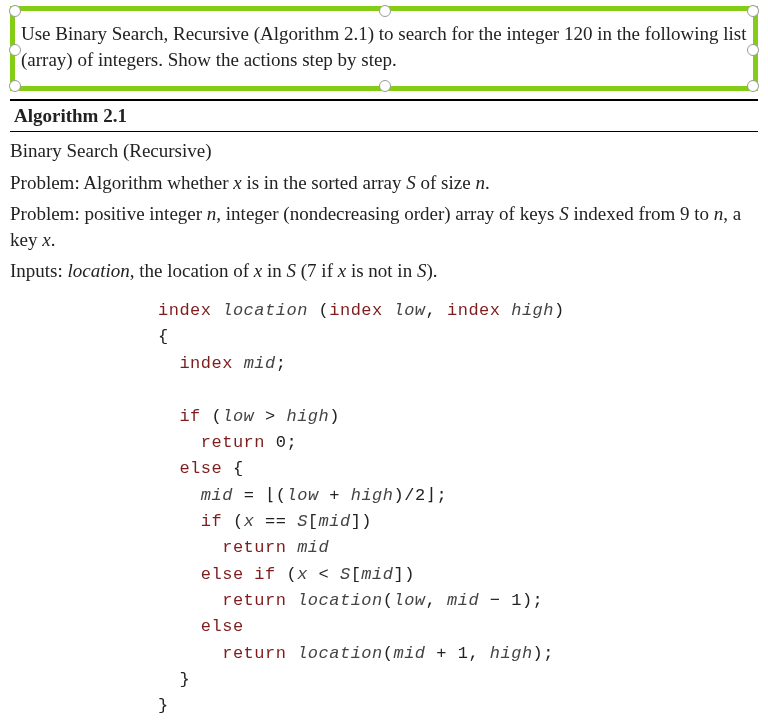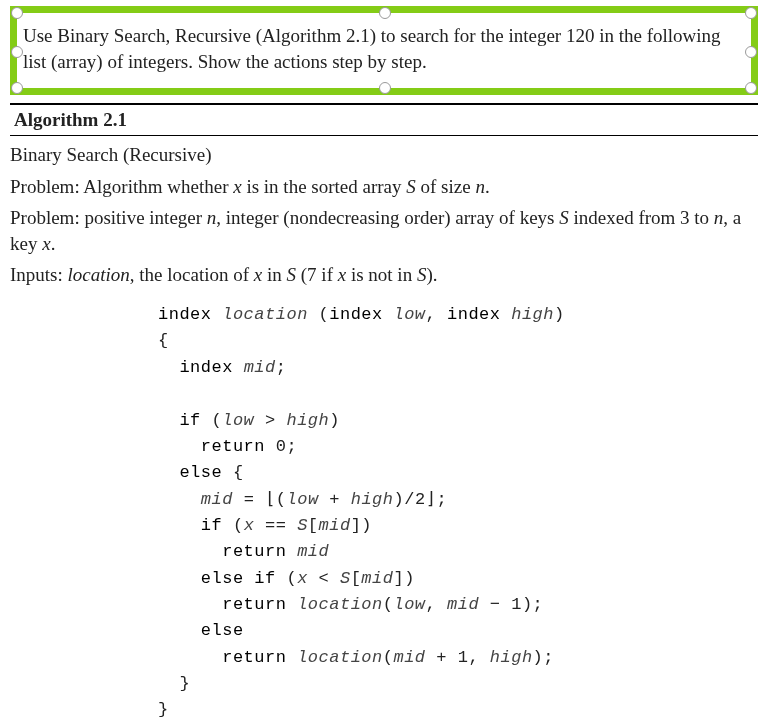--- a/index.html
+++ b/index.html
@@ -8,21 +8,21 @@
     font-family: Georgia, 'Times New Roman', serif;
     font-size: 19px;
     color: #222;
     width: 768px;
     box-sizing: border-box;
     background: #fff;
     line-height: 1.35;
   }
   .sel-box {
     position: relative;
-    border: 7px solid #84cc16;
+    border: 5px solid #84cc16;
     padding: 4px 6px 8px 6px;
     margin-bottom: 6px;
   }
   .handle {
     position: absolute;
     width: 10px;
     height: 10px;
     background: #fff;
     border: 1px solid #9a9a9a;
     border-radius: 50%;
@@ -66,21 +66,21 @@
   .it { font-style: italic; }
   .code {
     font-family: 'Courier New', monospace;
     font-size: 17px;
     white-space: pre;
     margin-left: 148px;
     margin-top: 14px;
     line-height: 1.55;
     letter-spacing: 0.5px;
   }
-  .kw { color: #000000; }
+  .kw { color: #7f1d1d; }
   .cit { font-style: italic; color: #444; }
 </style>
 </head>
 <body>
 
 <div class="sel-box">
   <span class="handle h-tl"></span>
   <span class="handle h-tm"></span>
   <span class="handle h-tr"></span>
   <span class="handle h-ml"></span>
@@ -96,21 +96,21 @@
 <div class="algo-title">Algorithm 2.1</div>
 <hr class="thin">
 
 <div class="algo-name">Binary Search (Recursive)</div>
 
 <div class="para">
   <span>Problem: Algorithm whether </span><span class="it">x</span><span> is in the sorted array </span><span class="it">S</span><span> of size </span><span class="it">n</span><span>.</span>
 </div>
 
 <div class="para">
-  <span>Problem: positive integer </span><span class="it">n</span><span>, integer (nondecreasing order) array of keys </span><span class="it">S</span><span> indexed from 3 to </span><span class="it">n</span><span>, a key </span><span class="it">x</span><span>.</span>
+  <span>Problem: positive integer </span><span class="it">n</span><span>, integer (nondecreasing order) array of keys </span><span class="it">S</span><span> indexed from 9 to </span><span class="it">n</span><span>, a key </span><span class="it">x</span><span>.</span>
 </div>
 
 <div class="para">
   <span>Inputs: </span><span class="it">location</span><span>, the location of </span><span class="it">x</span><span> in </span><span class="it">S</span><span> (7 if </span><span class="it">x</span><span> is not in </span><span class="it">S</span><span>).</span>
 </div>
 
 <div class="code"><span class="kw">index</span> <span class="cit">location</span> <span>(</span><span class="kw">index</span> <span class="cit">low</span><span>,</span> <span class="kw">index</span> <span class="cit">high</span><span>)</span>
 <span>{</span>
   <span class="kw">index</span> <span class="cit">mid</span><span>;</span>
 

